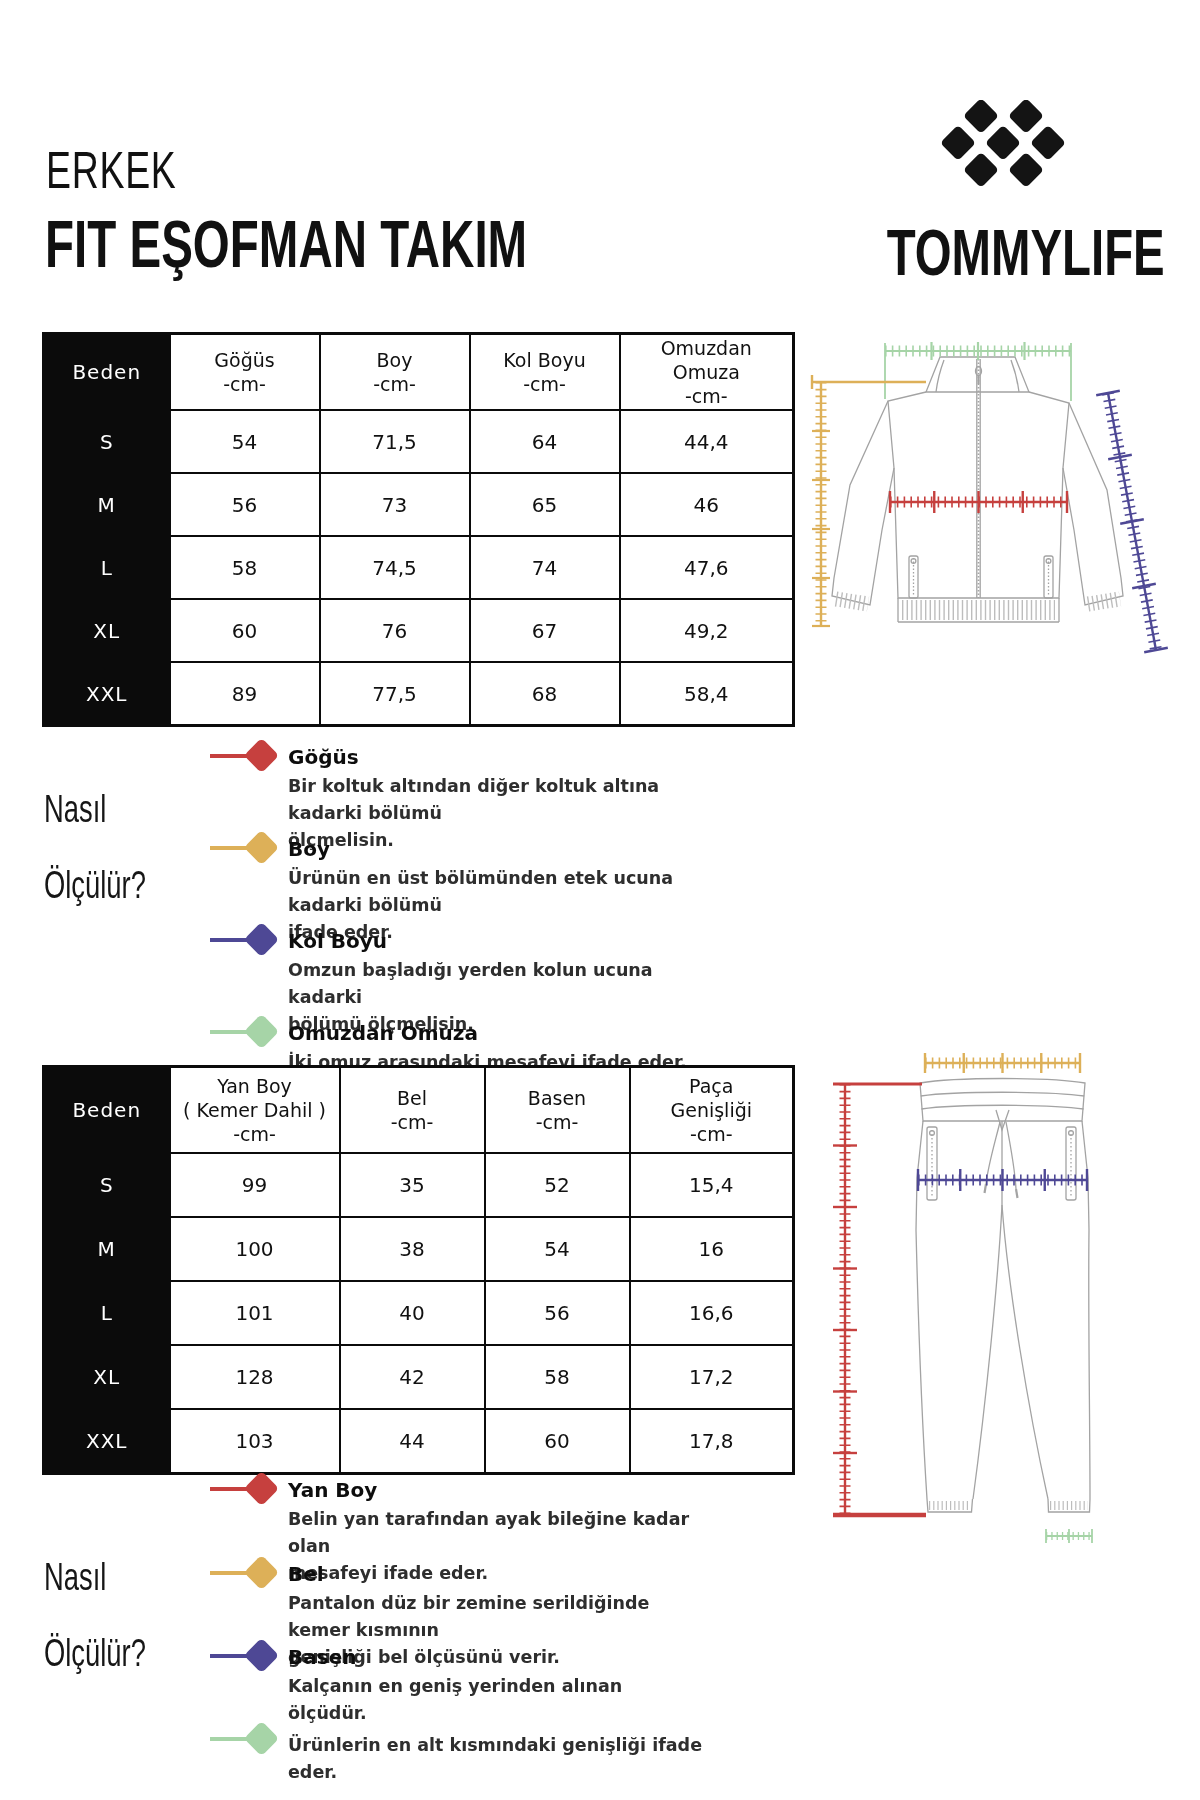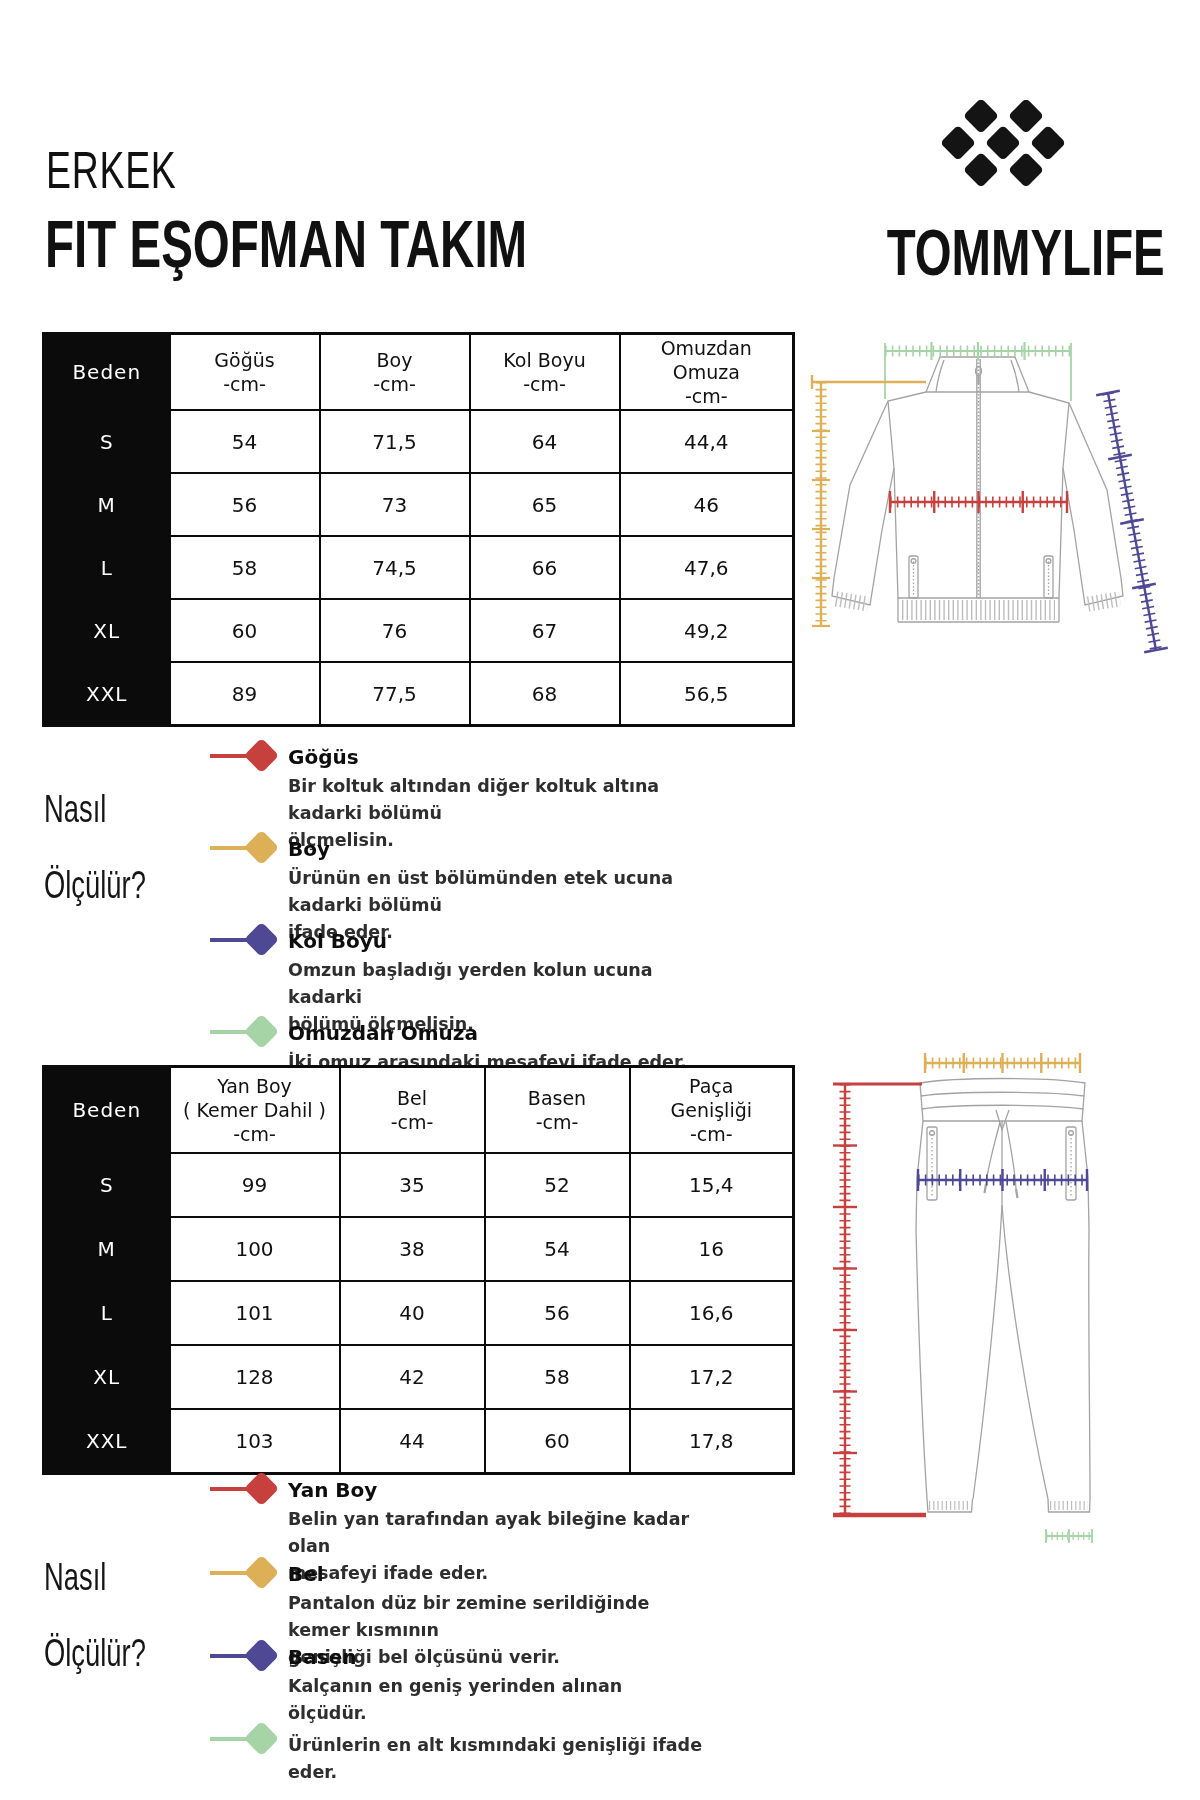--- a/index.html
+++ b/index.html
@@ -104,36 +104,36 @@
       <td class="size">M</td>
       <td>56</td>
       <td>73</td>
       <td>65</td>
       <td>46</td>
     </tr>
     <tr>
       <td class="size">L</td>
       <td>58</td>
       <td>74,5</td>
-      <td>66</td>
+      <td>74</td>
       <td>47,6</td>
     </tr>
     <tr>
       <td class="size">XL</td>
       <td>60</td>
       <td>76</td>
       <td>67</td>
       <td>49,2</td>
     </tr>
     <tr>
       <td class="size">XXL</td>
       <td>89</td>
       <td>77,5</td>
       <td>68</td>
-      <td>56,5</td>
+      <td>58,4</td>
     </tr>
   </tbody>
     </table>
 
   <div class="diagram" id="jacket-diagram">
     <svg width="400" height="380" viewBox="0 0 400 380">
 
       <g stroke="#a3a3a3" stroke-width="1.3" fill="none">
         <path d="M150,77 L225,77 L239,112 L136,112 Z"></path>
         <path d="M154,80 Q148,96 146,112"></path>

